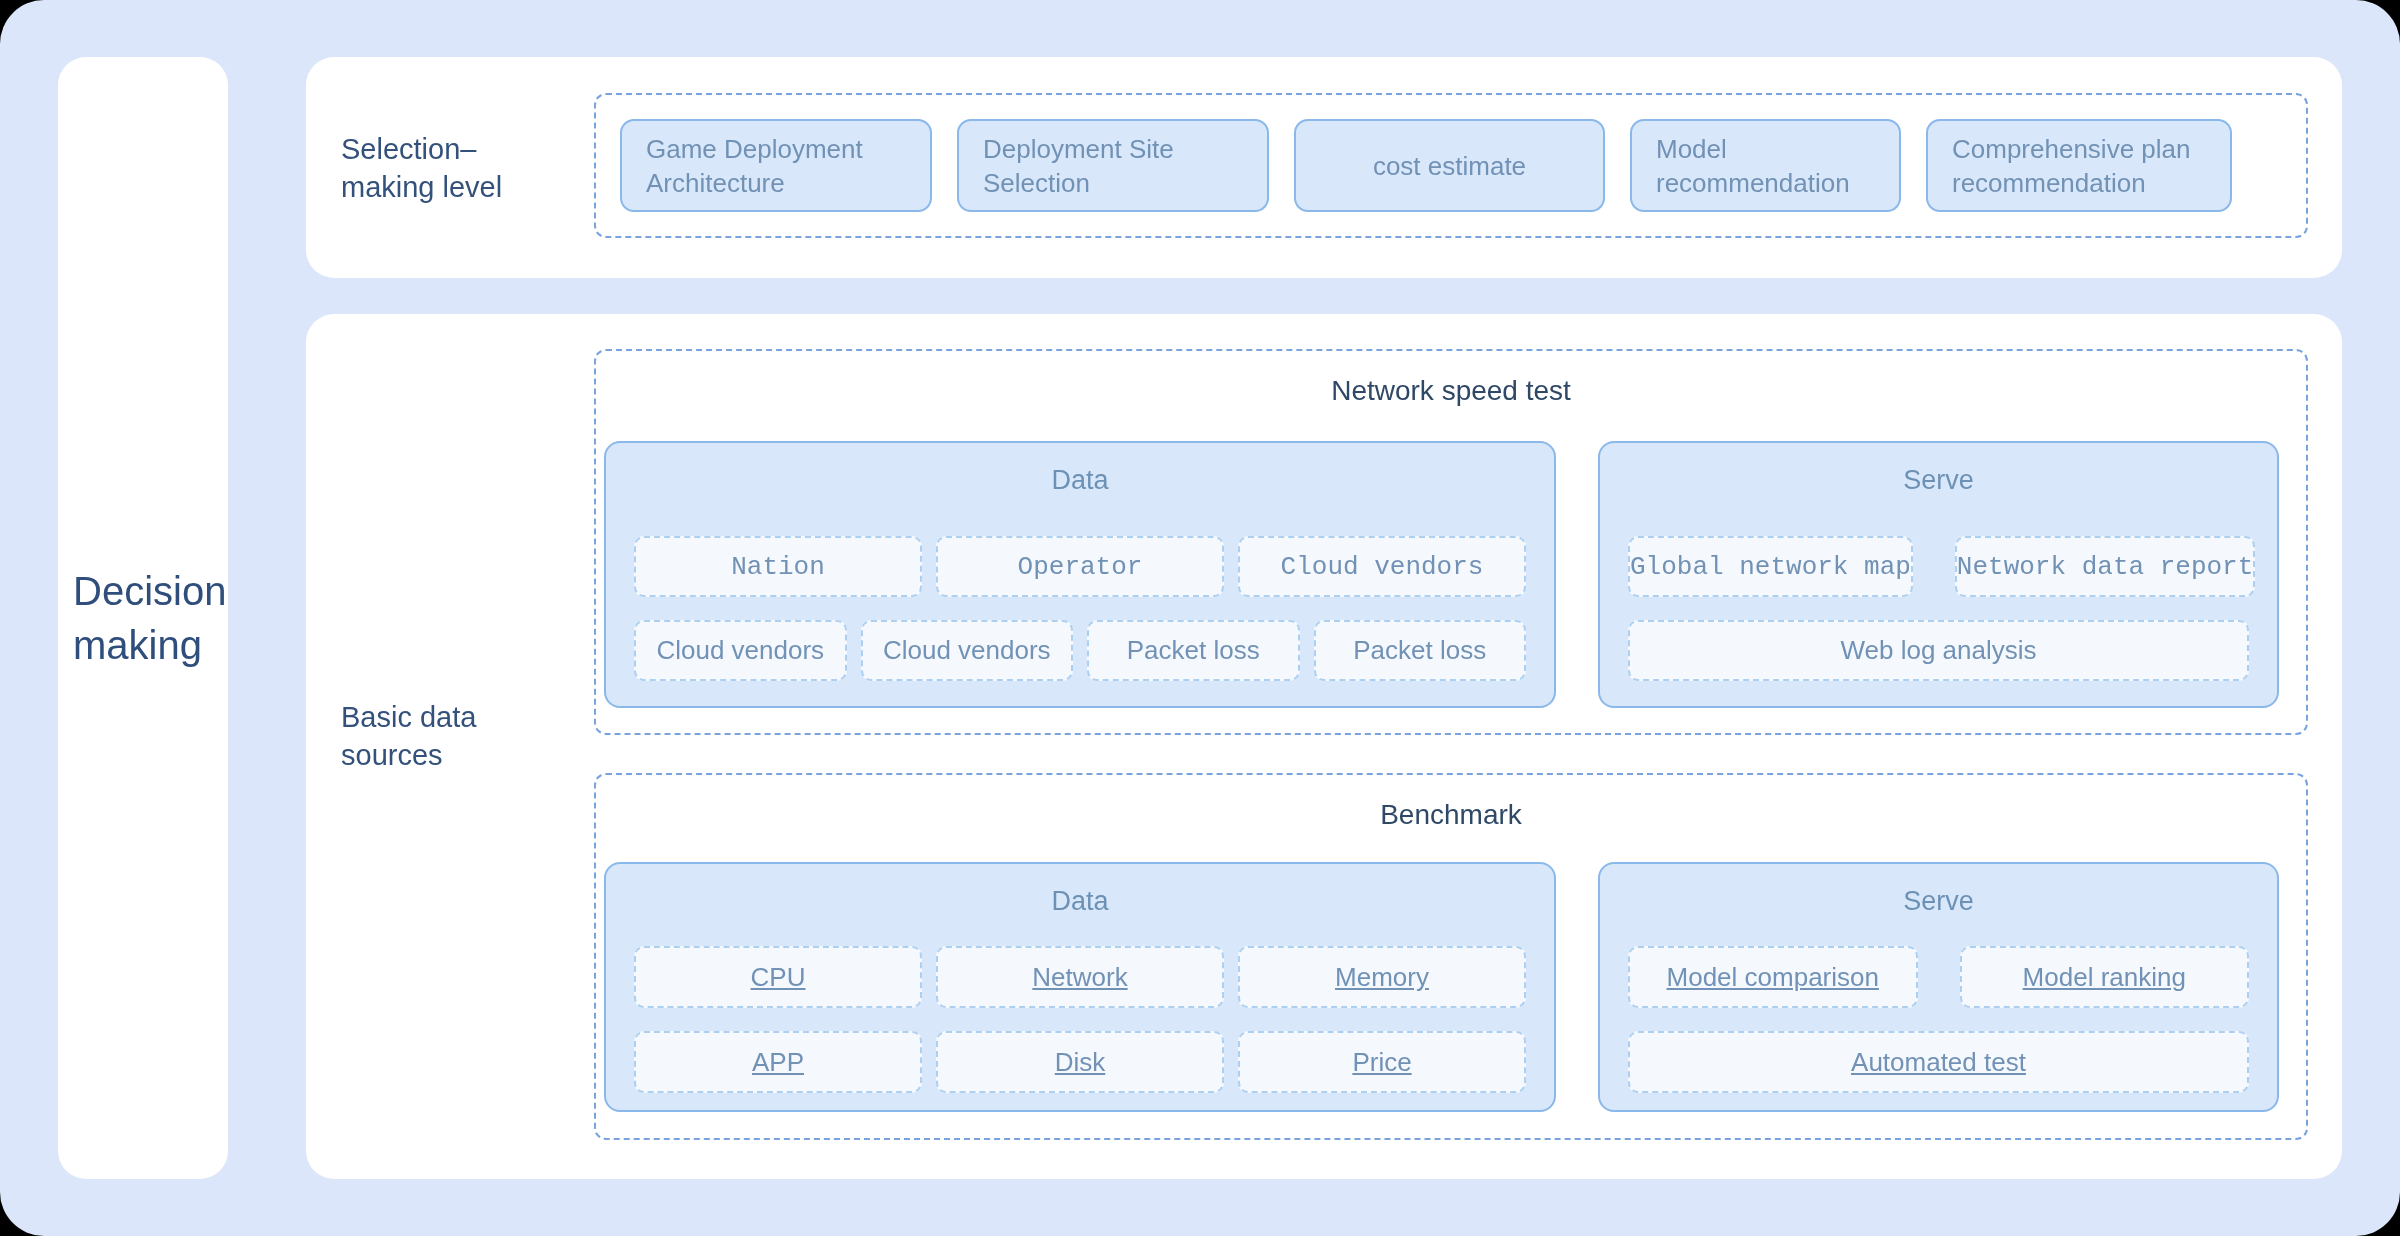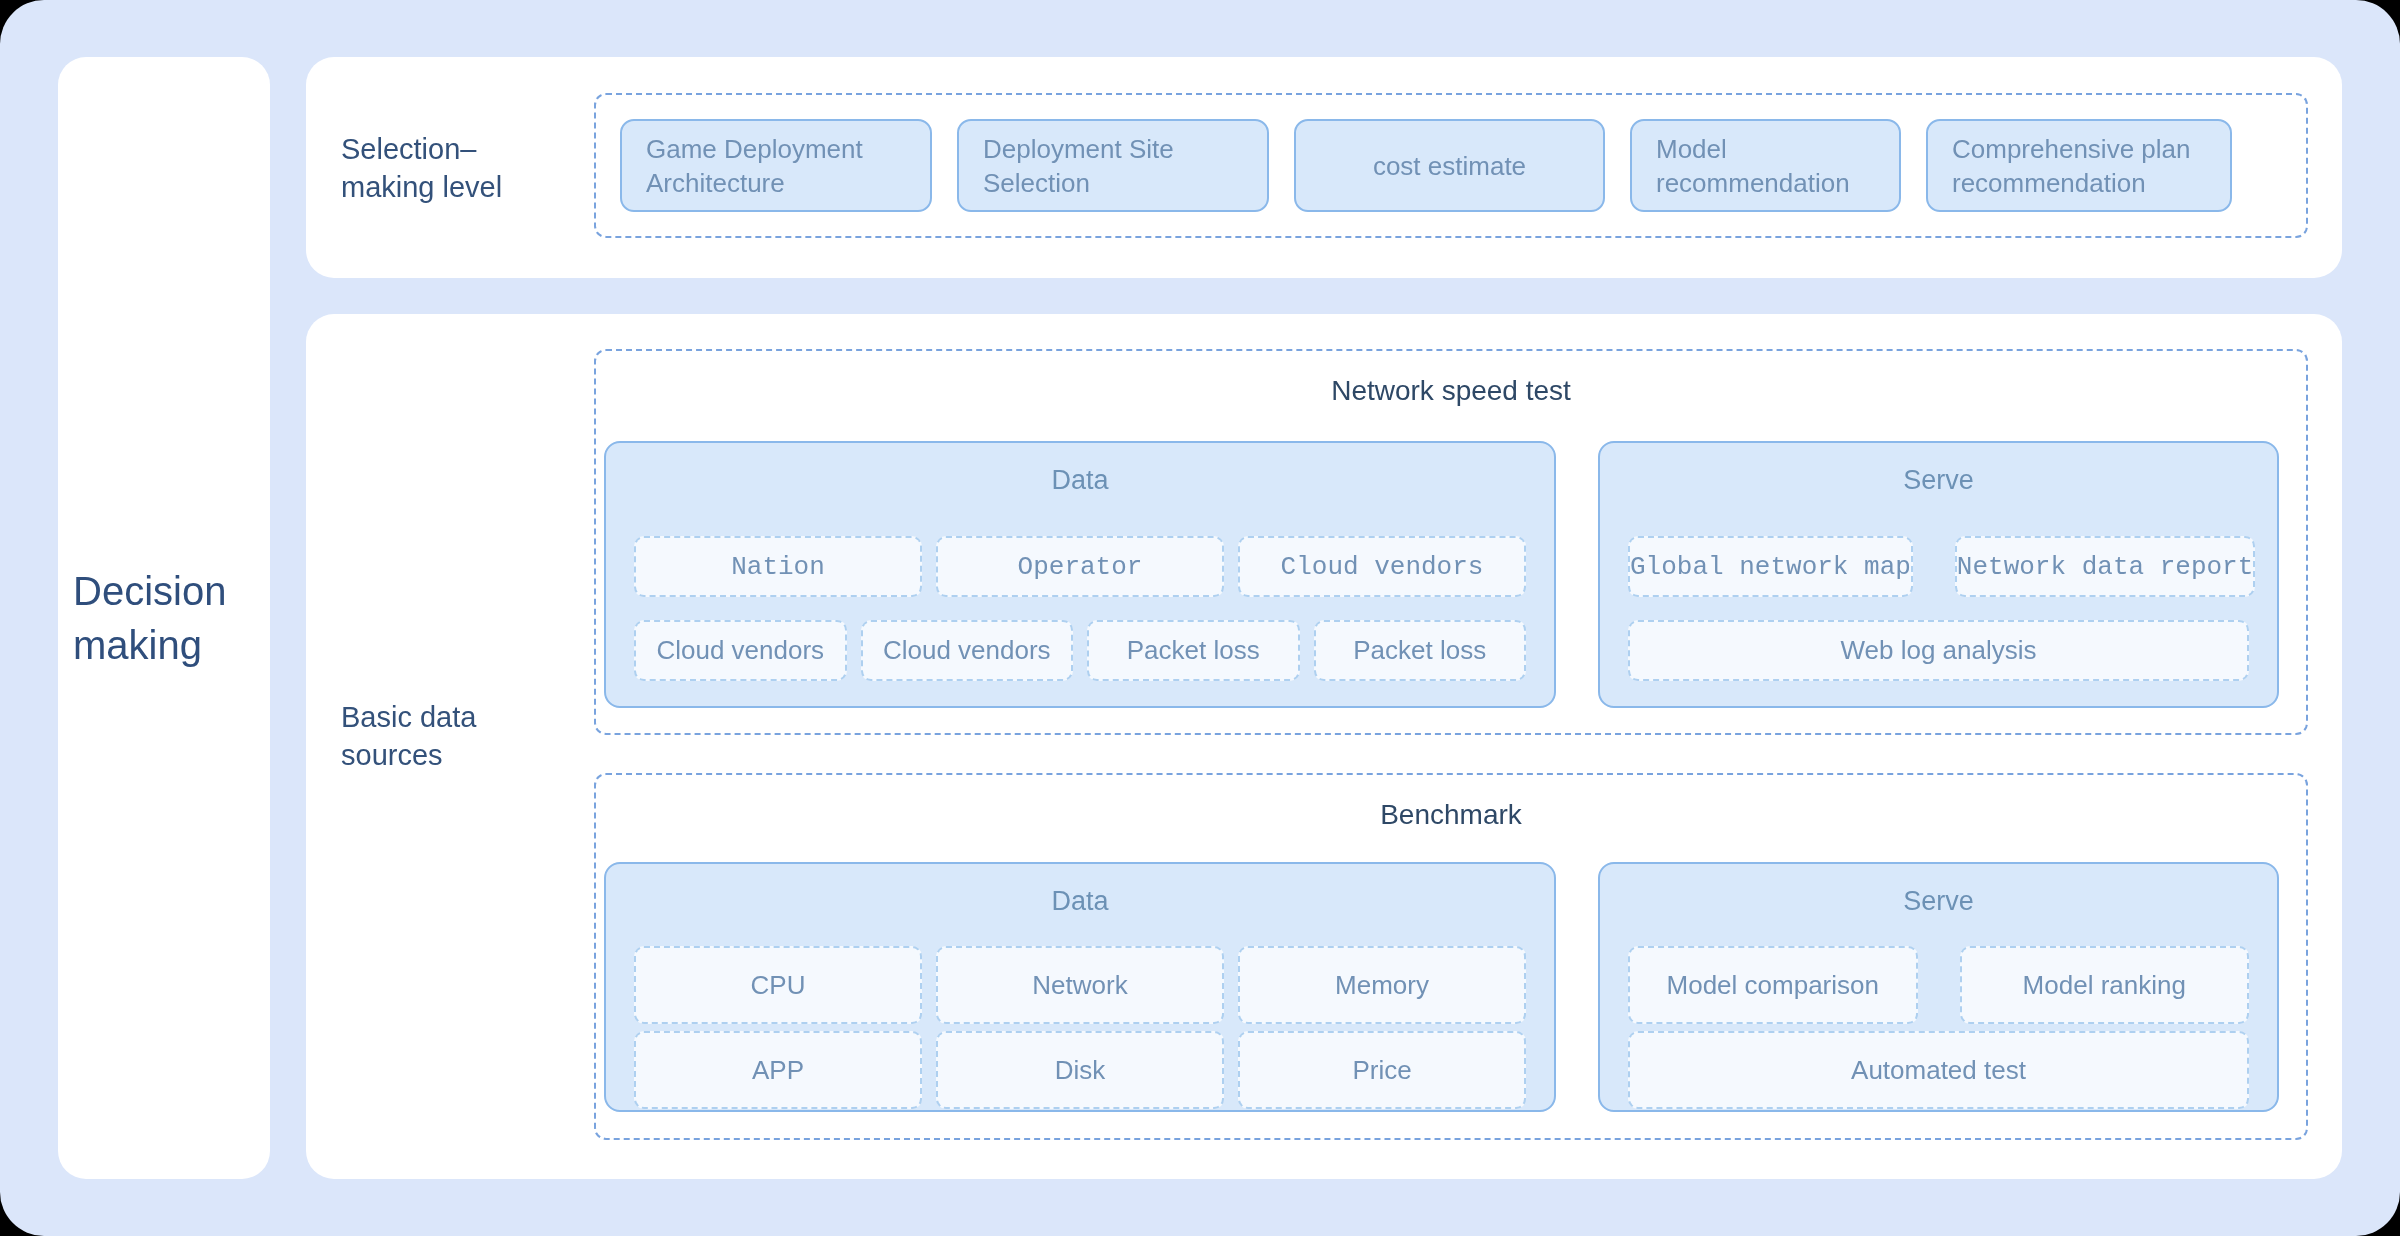--- a/index.html
+++ b/index.html
@@ -3,21 +3,21 @@
 <meta charset="utf-8">
 <style>
   html,body{margin:0;padding:0;background:#000;}
   .canvas{
     position:relative;width:2400px;height:1236px;background:#dbe6fa;
     border-radius:44px;overflow:hidden;
     font-family:"Liberation Sans", sans-serif;
   }
   .card{position:absolute;background:#ffffff;border-radius:28px;}
   
-  .sidebar-card{left:58px;top:57px;width:212px;height:1122px;display:flex;align-items:center;}
+  .sidebar-card{left:58px;top:57px;width:170px;height:1122px;display:flex;align-items:center;}
   .sidebar-title{padding-left:15px;font-size:40px;line-height:54px;font-weight:500;color:#2f4e7c;}
   
   .top-card{left:306px;top:57px;width:2036px;height:221px;}
   .section-label{position:absolute;left:35px;font-size:29px;line-height:38px;font-weight:500;color:#33517a;}
   .top-card .section-label{top:50%;transform:translateY(-50%);}
   .level-track{
     position:absolute;left:288px;top:36px;width:1714px;height:145px;box-sizing:border-box;
     border:2px dashed #79a3de;border-radius:12px;
     display:flex;align-items:center;gap:25px;padding:0 24px;
   }
@@ -56,21 +56,21 @@
   .row{position:absolute;left:28px;right:28px;display:flex;gap:14px;}
   .serve-panel .row{gap:42px;}
   .g1 .row1{top:93px;font-family:Liberation Mono, monospace;}  .g1 .row2{top:177px;}
   .g2 .row1{top:82px;}  .g2 .row2{top:167px;}
   .cell{
     flex:1;height:61px;box-sizing:border-box;
     background:#f5f9fe;border:2px dashed #aed0f0;border-radius:10px;
     display:flex;align-items:center;justify-content:center;
     font-size:26px;color:#7191b5;white-space:nowrap;
   }
-  .g2 .cell{height:78px;}
+  .g2 .cell{height:62px;text-decoration:underline;}
 </style>
 </head>
 <body>
 
 <div class="canvas">
 
   <div class="card sidebar-card">
     <div class="sidebar-title">
       <div>Decision</div>
       <div>making</div>

